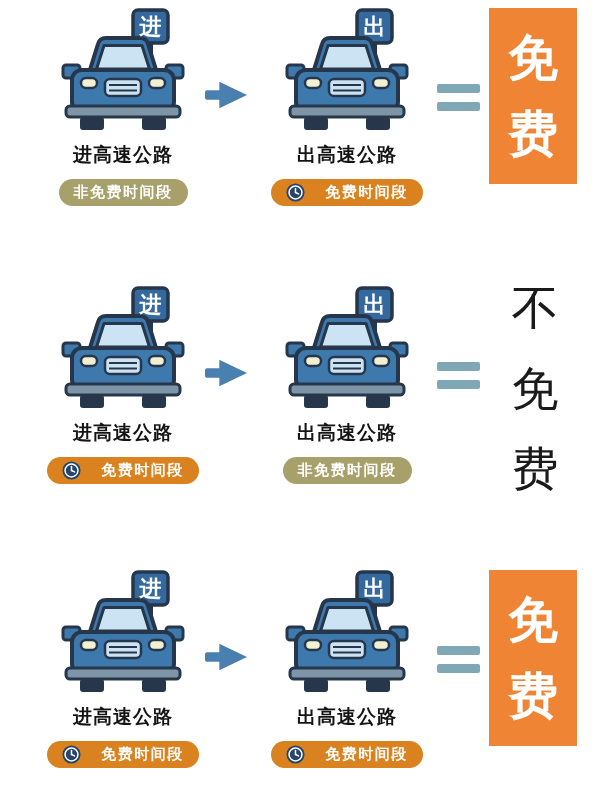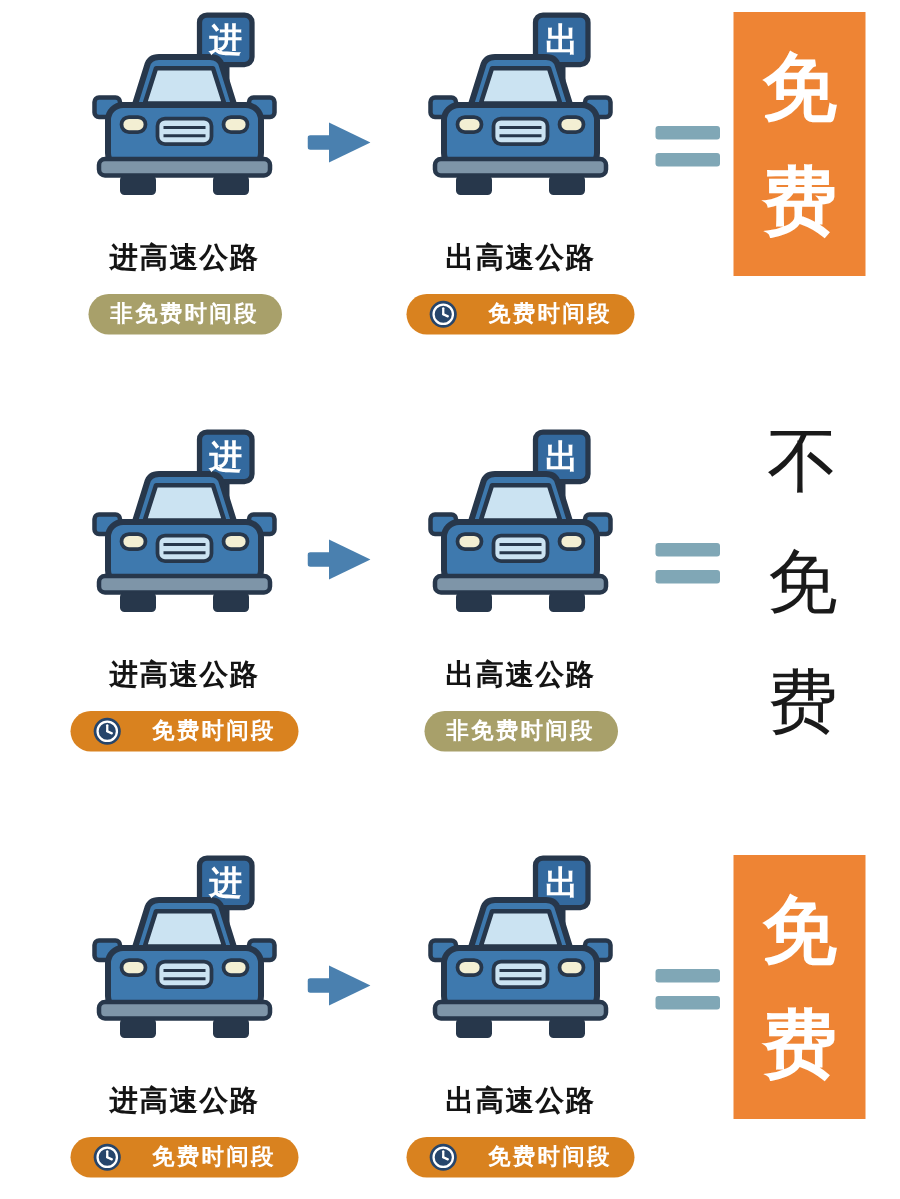--- a/index.html
+++ b/index.html
@@ -12,21 +12,21 @@
   #row2{top:278px;height:284px;}
   #row3{top:562px;height:237px;}
 
   .group{position:absolute;top:8px;width:190px;display:flex;flex-direction:column;align-items:center;}
   .group--enter{left:28px;}
   .group--exit{left:252px;}
 
   .car-svg{width:150px;height:130px;display:block;}
   .sign-char{font-family:"DejaVu Sans",sans-serif;font-size:22px;font-weight:bold;fill:#ffffff;text-anchor:middle;}
 
-  .car-label{margin-top:21px;font-size:19px;font-weight:700;color:#141414;letter-spacing:1px;white-space:nowrap;}
+  .car-label{margin-top:4px;font-size:19px;font-weight:700;color:#141414;letter-spacing:1px;white-space:nowrap;}
 
   .badge{
     margin-top:11px;height:27px;display:inline-flex;align-items:center;gap:7px;
     padding:0 15px;border-radius:15px;color:#ffffff;font-size:15px;font-weight:700;
     letter-spacing:1.5px;white-space:nowrap;justify-content:center;
   }
   .badge--free{background:#D9821F;gap:20px;}
   .badge--nonfree{background:#A8A06A;}
   .clock-svg{width:19px;height:19px;display:block;flex:0 0 auto;}
 

